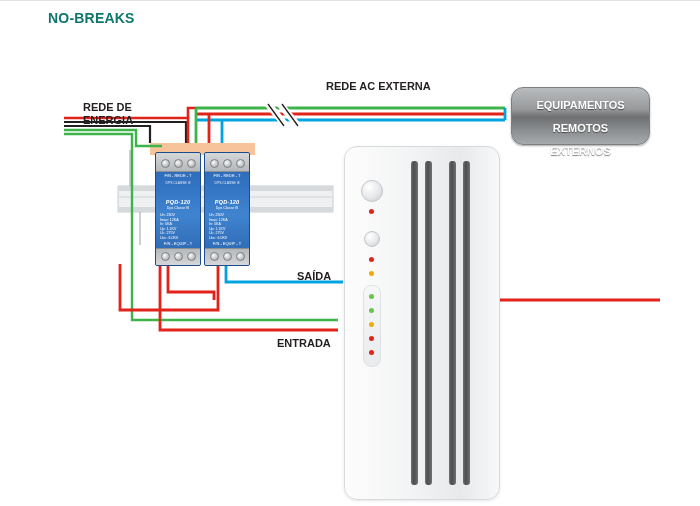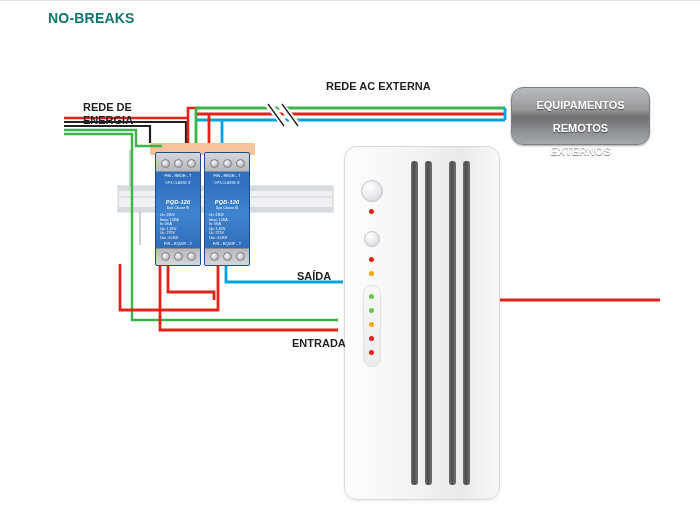--- a/index.html
+++ b/index.html
@@ -56,21 +56,20 @@
     top: 80px;
     padding-left: 24px;
   }
   .lbl-saida {
     left: 297px;
     top: 270px;
   }
   .lbl-entrada {
     left: 277px;
     top: 337px;
-    margin-left: 15px;
   }
   .note {
     position: absolute;
     left: 492px;
     top: 239px;
     font-size: 10.5px;
     color: #231f20;
     font-weight: normal;
     line-height: 14px;
     white-space: pre-line;

